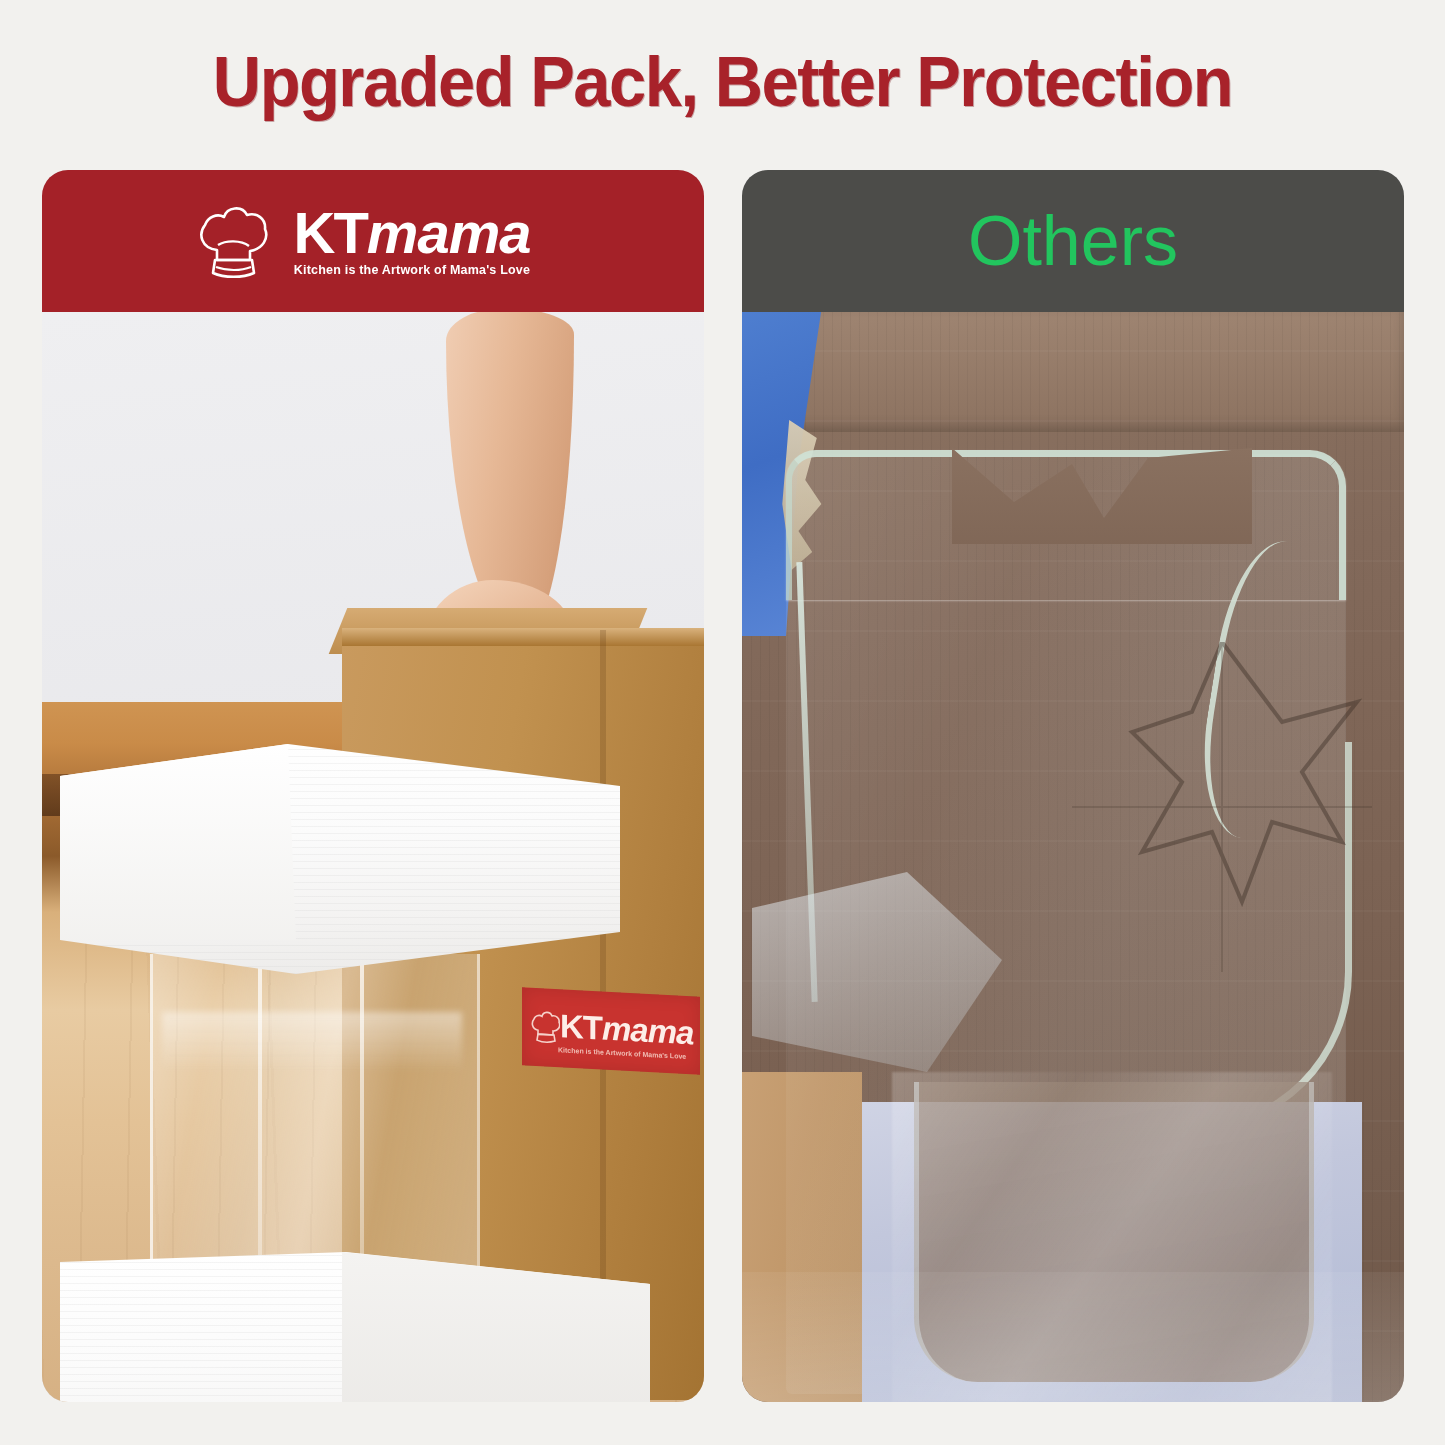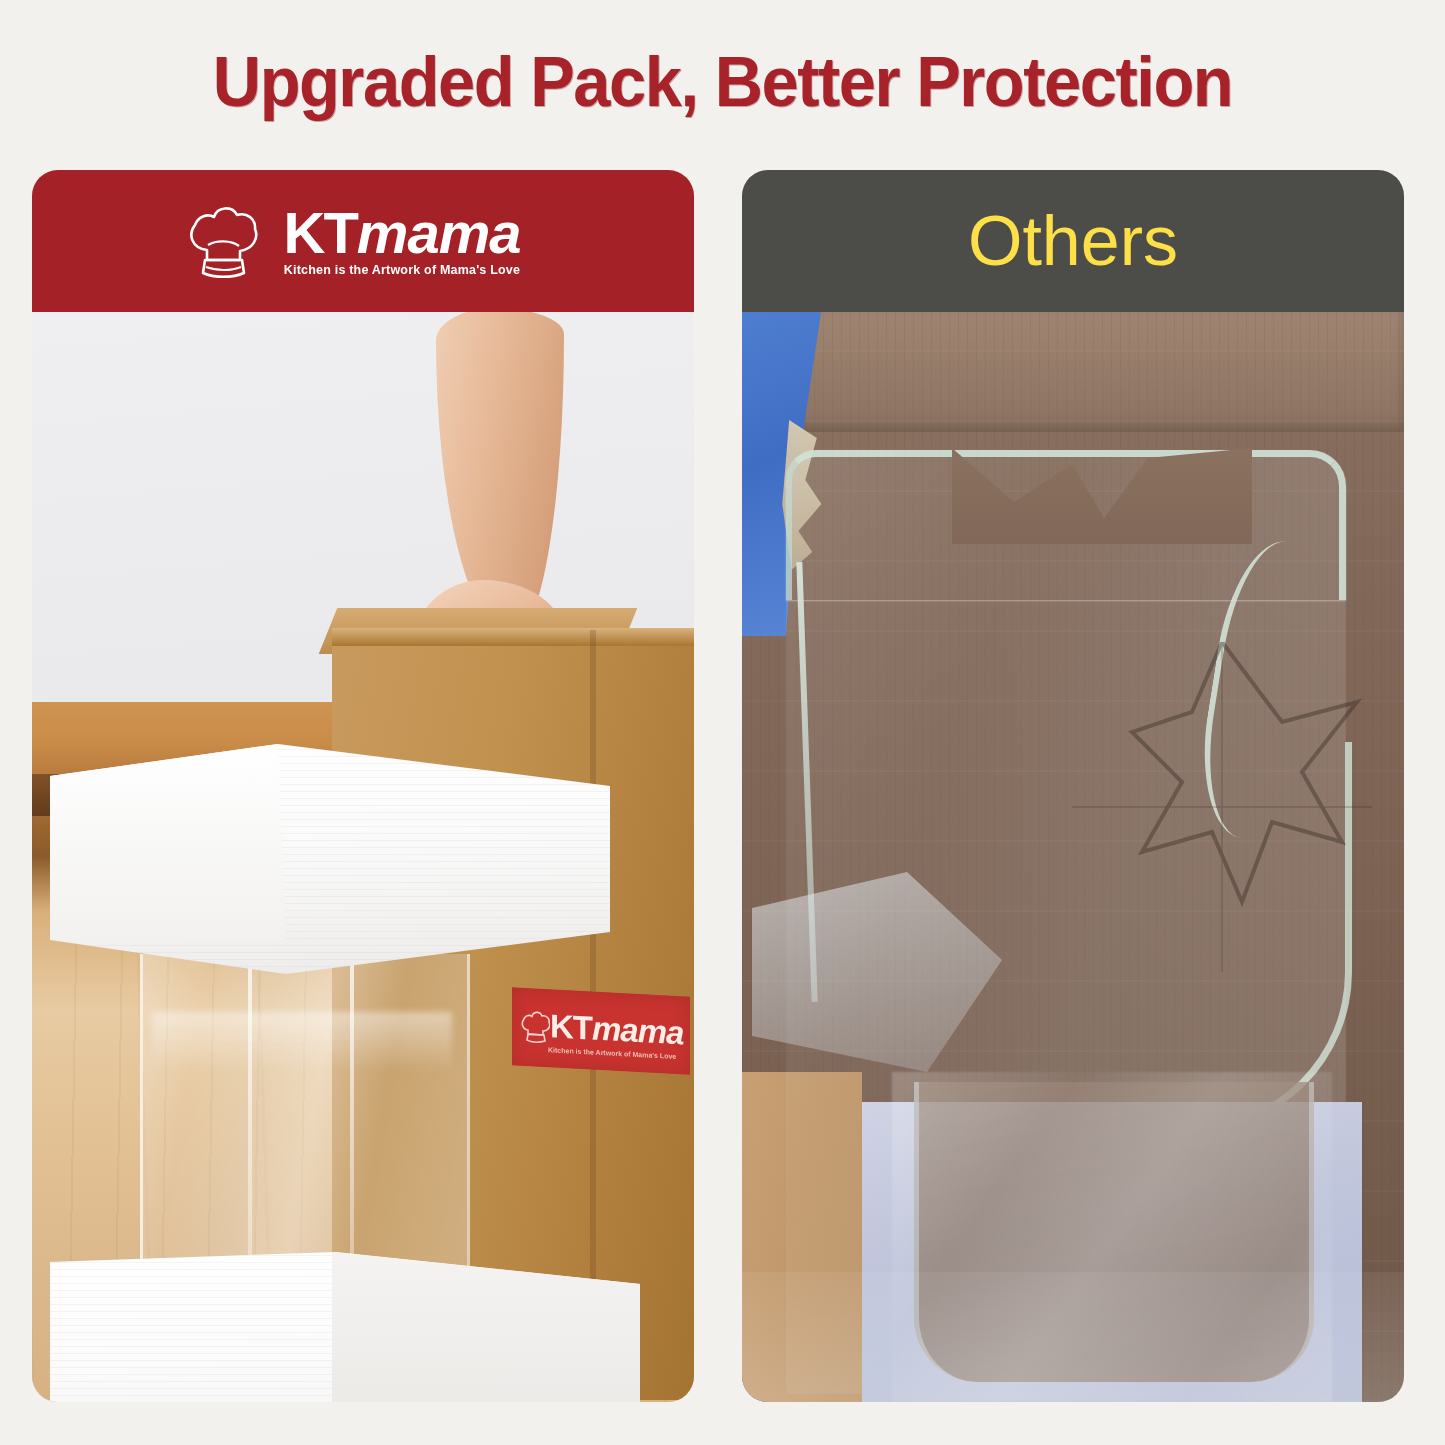--- a/index.html
+++ b/index.html
@@ -40,21 +40,21 @@
   
   .panel {
     position: absolute;
     top: 170px;
     width: 662px;
     height: 1232px;
     border-radius: 26px;
     overflow: hidden;
     background: #ddd;
   }
-  .panel.left  { left: 32px; }
+  .panel.left  { left: 42px; }
   .panel.right { left: 742px; }
 
   .panel-header {
     position: absolute;
     top: 0; left: 0;
     width: 100%;
     height: 142px;
     display: flex;
     align-items: center;
     justify-content: center;
@@ -108,21 +108,21 @@
   .logo-tagline {
     color: #ffffff;
     font-size: 12.5px;
     font-weight: bold;
     letter-spacing: .2px;
     white-space: nowrap;
   }
 
   
   .others-title {
-    color: #fde047;
+    color: #22c55e;
     font-family: "Liberation Sans", sans-serif;
     font-size: 70px;
     font-weight: normal;
     letter-spacing: 0px;
   }
 
   
   .photo { position: absolute; inset: 0; }
 
   .wall-left {

